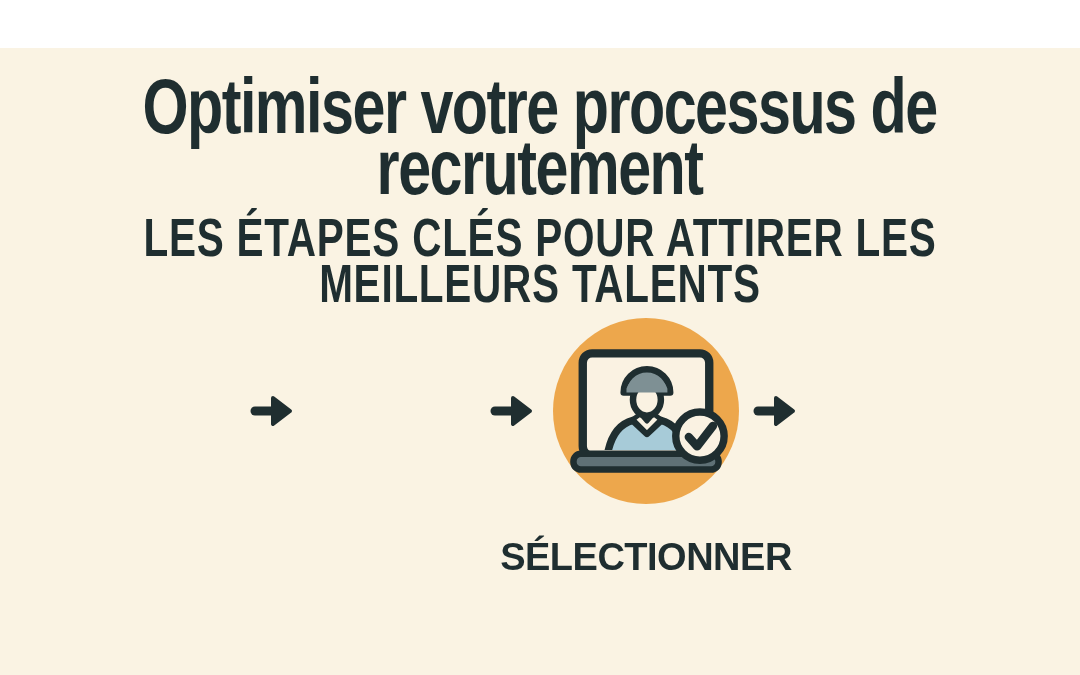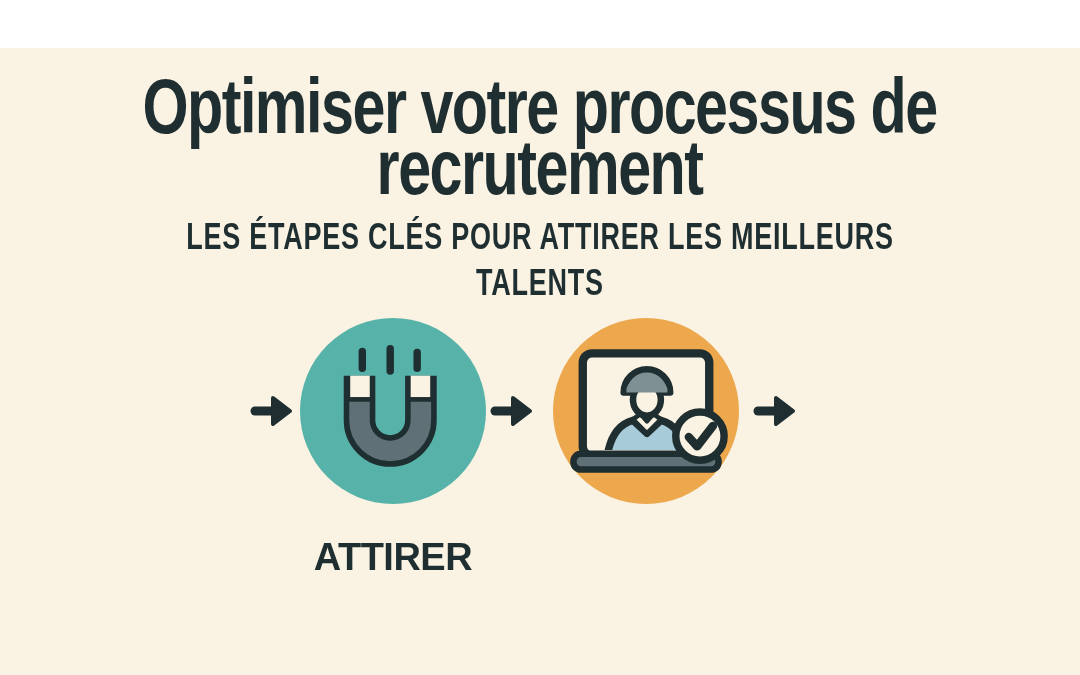--- a/index.html
+++ b/index.html
@@ -24,21 +24,21 @@
   .title{
     position:absolute;top:28px;left:0;width:100%;
     text-align:center;
     font-size:78px;line-height:61px;font-weight:800;
     letter-spacing:-2px;
   }
   .title-scale{display:inline-block;transform:scaleX(0.76);transform-origin:50% 50%;}
   .subtitle{
     position:absolute;top:166px;left:0;width:100%;
     text-align:center;
-    font-size:36px;line-height:46px;font-weight:700;
+    font-size:54px;line-height:46px;font-weight:700;
     letter-spacing:1px;
   }
   .subtitle-scale{display:inline-block;transform:scaleX(0.75);transform-origin:50% 50%;}
 
   .step{position:absolute;top:270px;width:280px;height:280px;}
   .step-1{left:17px;}
   .step-2{left:253px;}
   .step-3{left:506px;}
   .step-4{left:771px;}
   .circle{
@@ -90,37 +90,20 @@
   </div>
 
 
   <div class="arrow arrow-1">
     <svg viewBox="0 0 44 36">
       <line class="ink-s" stroke-width="9" stroke-linecap="round" x1="5" y1="18" x2="26" y2="18"></line>
       <path class="ink-f ink-s" stroke-width="4" stroke-linejoin="round" d="M23 5 L40 18 L23 31 Z"></path>
     </svg>
   </div>
 
-  <div class="step step-2">
-    <div class="circle" style="background:#57B3A9">
-      <svg viewBox="0 0 200 200">
-        <line class="ink-s" stroke-width="8" stroke-linecap="round" x1="67" y1="36" x2="67" y2="54"></line>
-        <line class="ink-s" stroke-width="8" stroke-linecap="round" x1="97" y1="33" x2="97" y2="57"></line>
-        <line class="ink-s" stroke-width="8" stroke-linecap="round" x1="126" y1="37" x2="126" y2="54"></line>
-        <path class="no-f ink-s" stroke-width="34" d="M64 62 V110 A33 33 0 0 0 130 110 V62"></path>
-        <path class="no-f slate-s" stroke-width="22" d="M64 90 V110 A33 33 0 0 0 130 110 V90"></path>
-        <rect class="cream-f" x="54" y="62" width="21" height="23"></rect>
-        <rect class="cream-f" x="119" y="62" width="21" height="23"></rect>
-      </svg>
-    </div>
-    <div class="label">
-      <div>ATTIRER</div>
-      <div></div>
-    </div>
-  </div>
 
   <div class="arrow arrow-2">
     <svg viewBox="0 0 44 36">
       <line class="ink-s" stroke-width="9" stroke-linecap="round" x1="5" y1="18" x2="26" y2="18"></line>
       <path class="ink-f ink-s" stroke-width="4" stroke-linejoin="round" d="M23 5 L40 18 L23 31 Z"></path>
     </svg>
   </div>
 
   <div class="step step-3">
     <div class="circle" style="background:#EDA74C">
@@ -136,20 +119,24 @@
           <path class="cream-f ink-s" stroke-width="5" stroke-linejoin="round" d="M86 109 L101 124 L116 109 L108 103 L101 111 L94 103 Z"></path>
         </g>
         <path class="hair-f ink-s" stroke-width="7" stroke-linejoin="round" d="M76 80 A25 25 0 0 1 126 80 Z"></path>
         <ellipse class="cream-f ink-s" stroke-width="7" cx="101" cy="88" rx="15" ry="17"></ellipse>
         <path class="hair-f" d="M79 76 Q84 62 101 61 Q118 62 123 76 L123 80 L79 80 Z"></path>
         <rect class="slate-f ink-s" stroke-width="7" x="22" y="146" width="156" height="17" rx="8"></rect>
         <circle class="cream-f ink-s" stroke-width="8" cx="158" cy="127" r="26"></circle>
         <path class="no-f ink-s" stroke-width="9" stroke-linecap="round" stroke-linejoin="round" d="M146 128 L155 138 L172 116"></path>
       </svg>
     </div>
+    <div class="label">
+      <div>SÉLECTIONNER</div>
+      <div></div>
+    </div>
   </div>
 
   <div class="arrow arrow-3">
     <svg viewBox="0 0 44 36">
       <line class="ink-s" stroke-width="9" stroke-linecap="round" x1="5" y1="18" x2="26" y2="18"></line>
       <path class="ink-f ink-s" stroke-width="4" stroke-linejoin="round" d="M23 5 L40 18 L23 31 Z"></path>
     </svg>
   </div>
 
 

